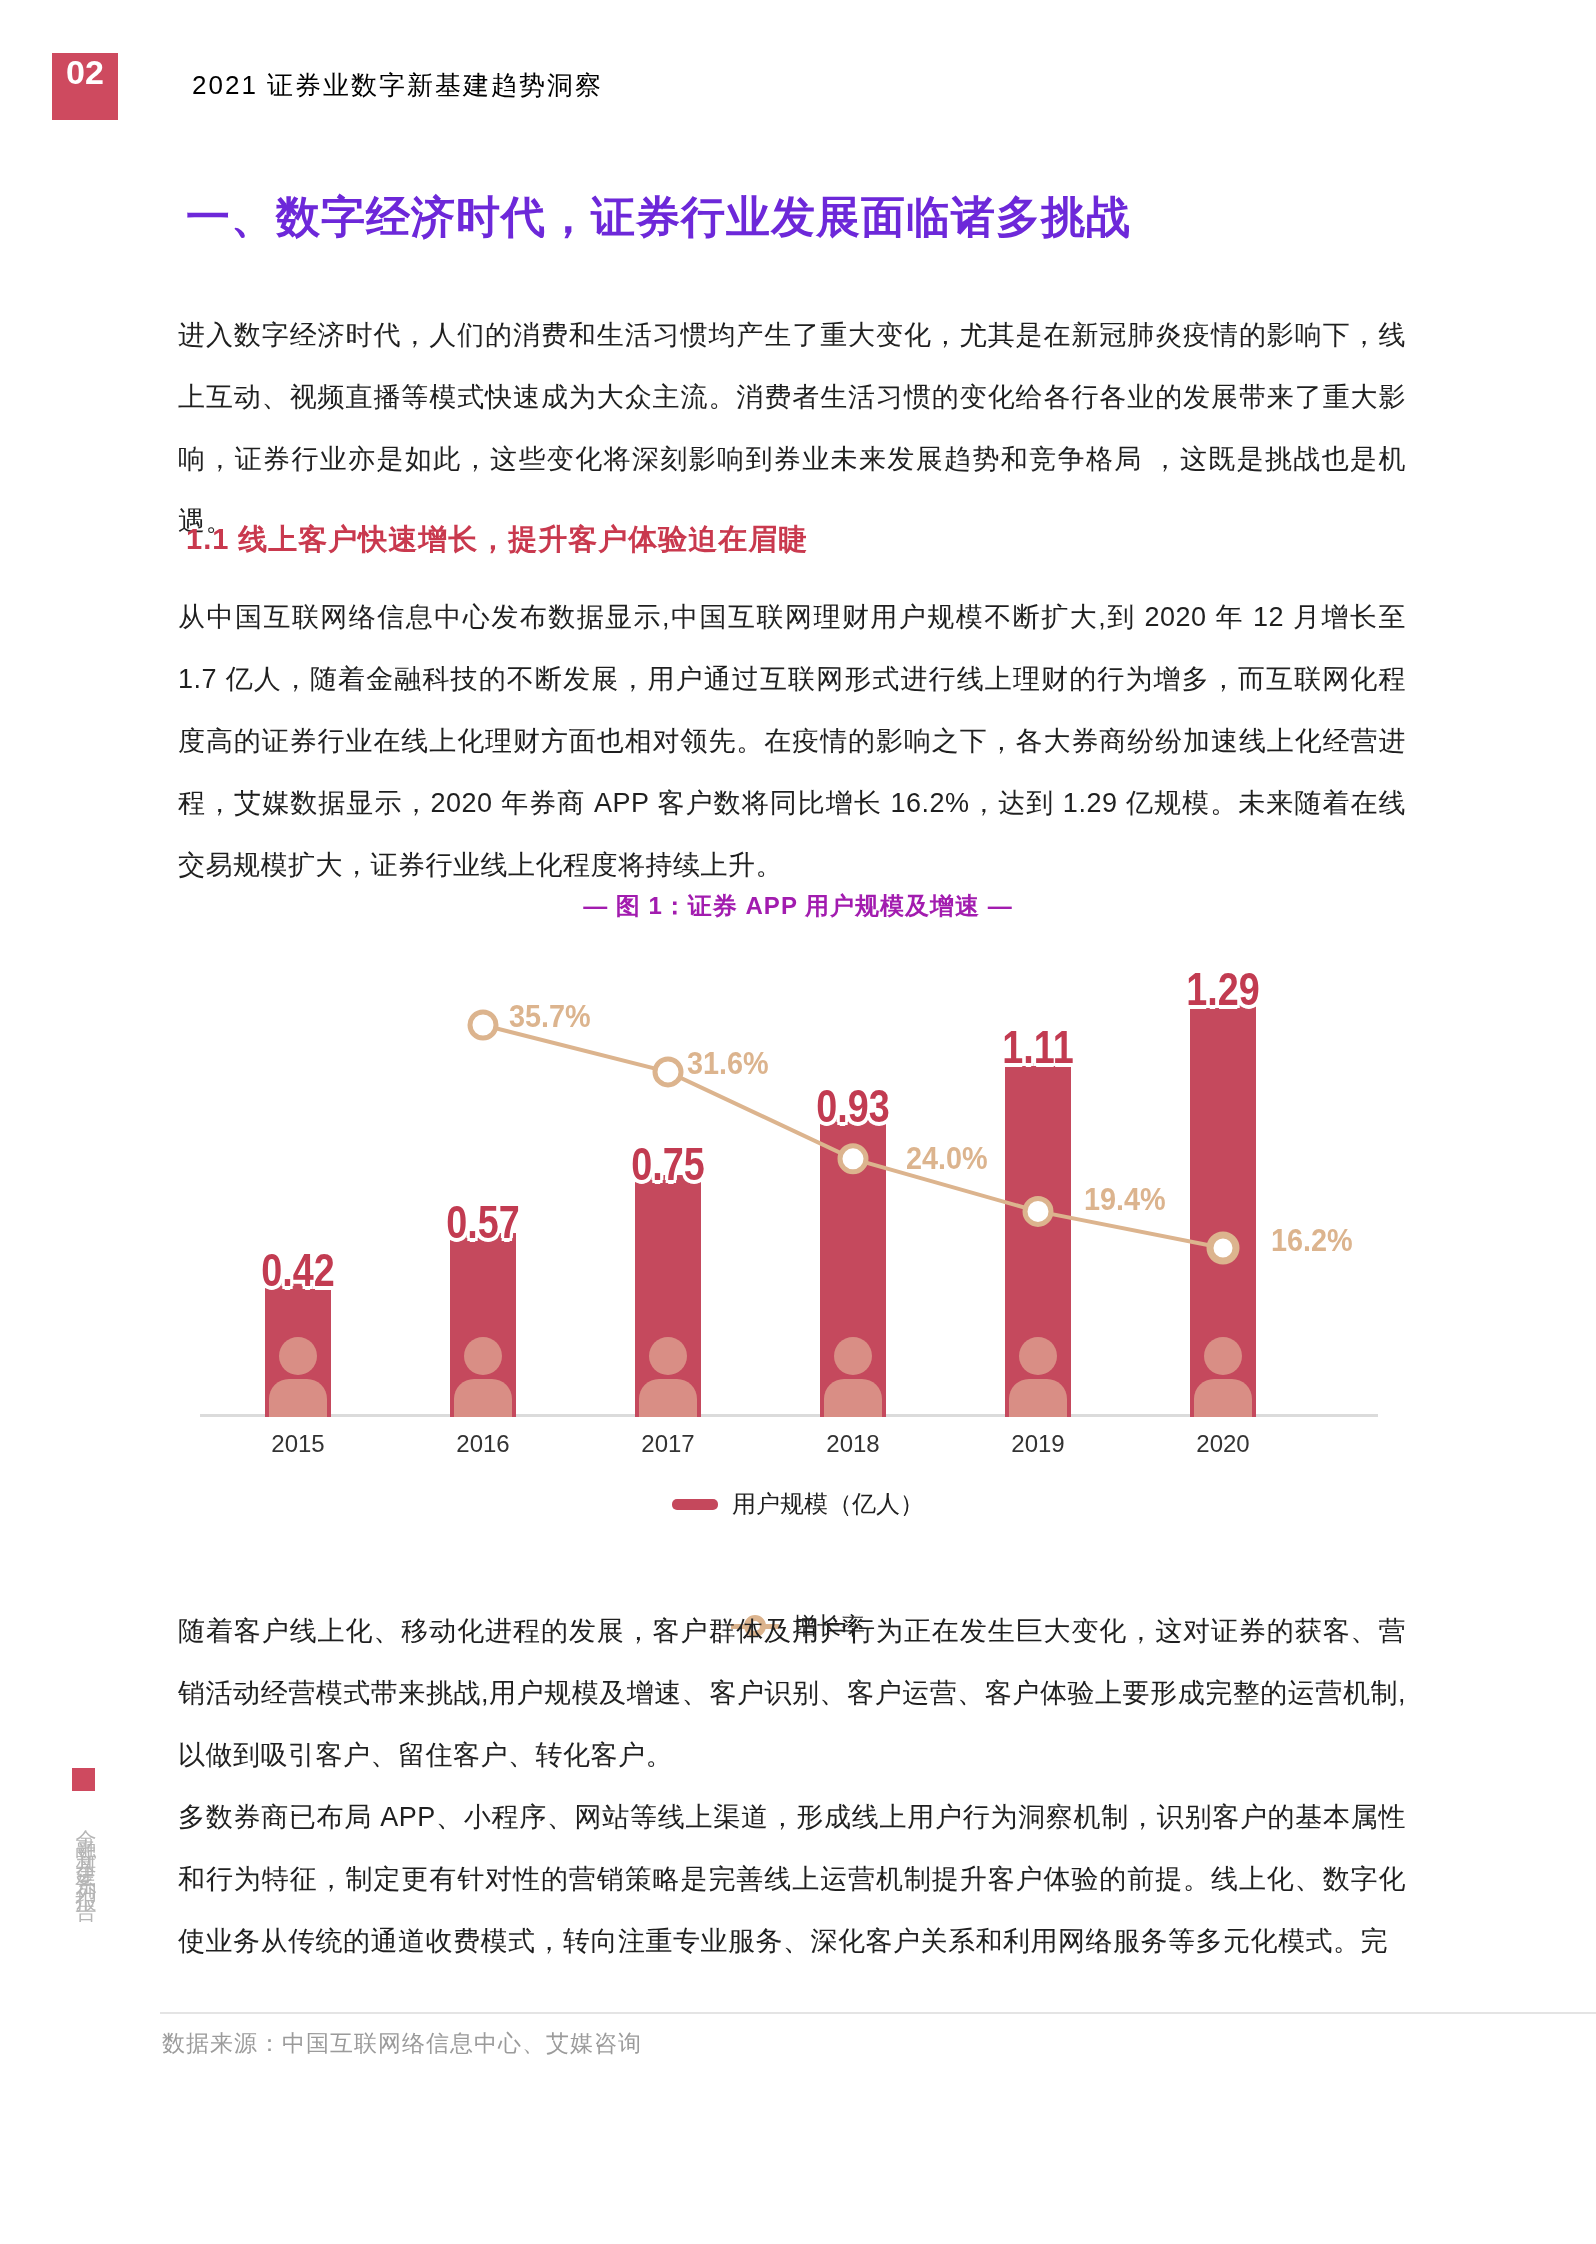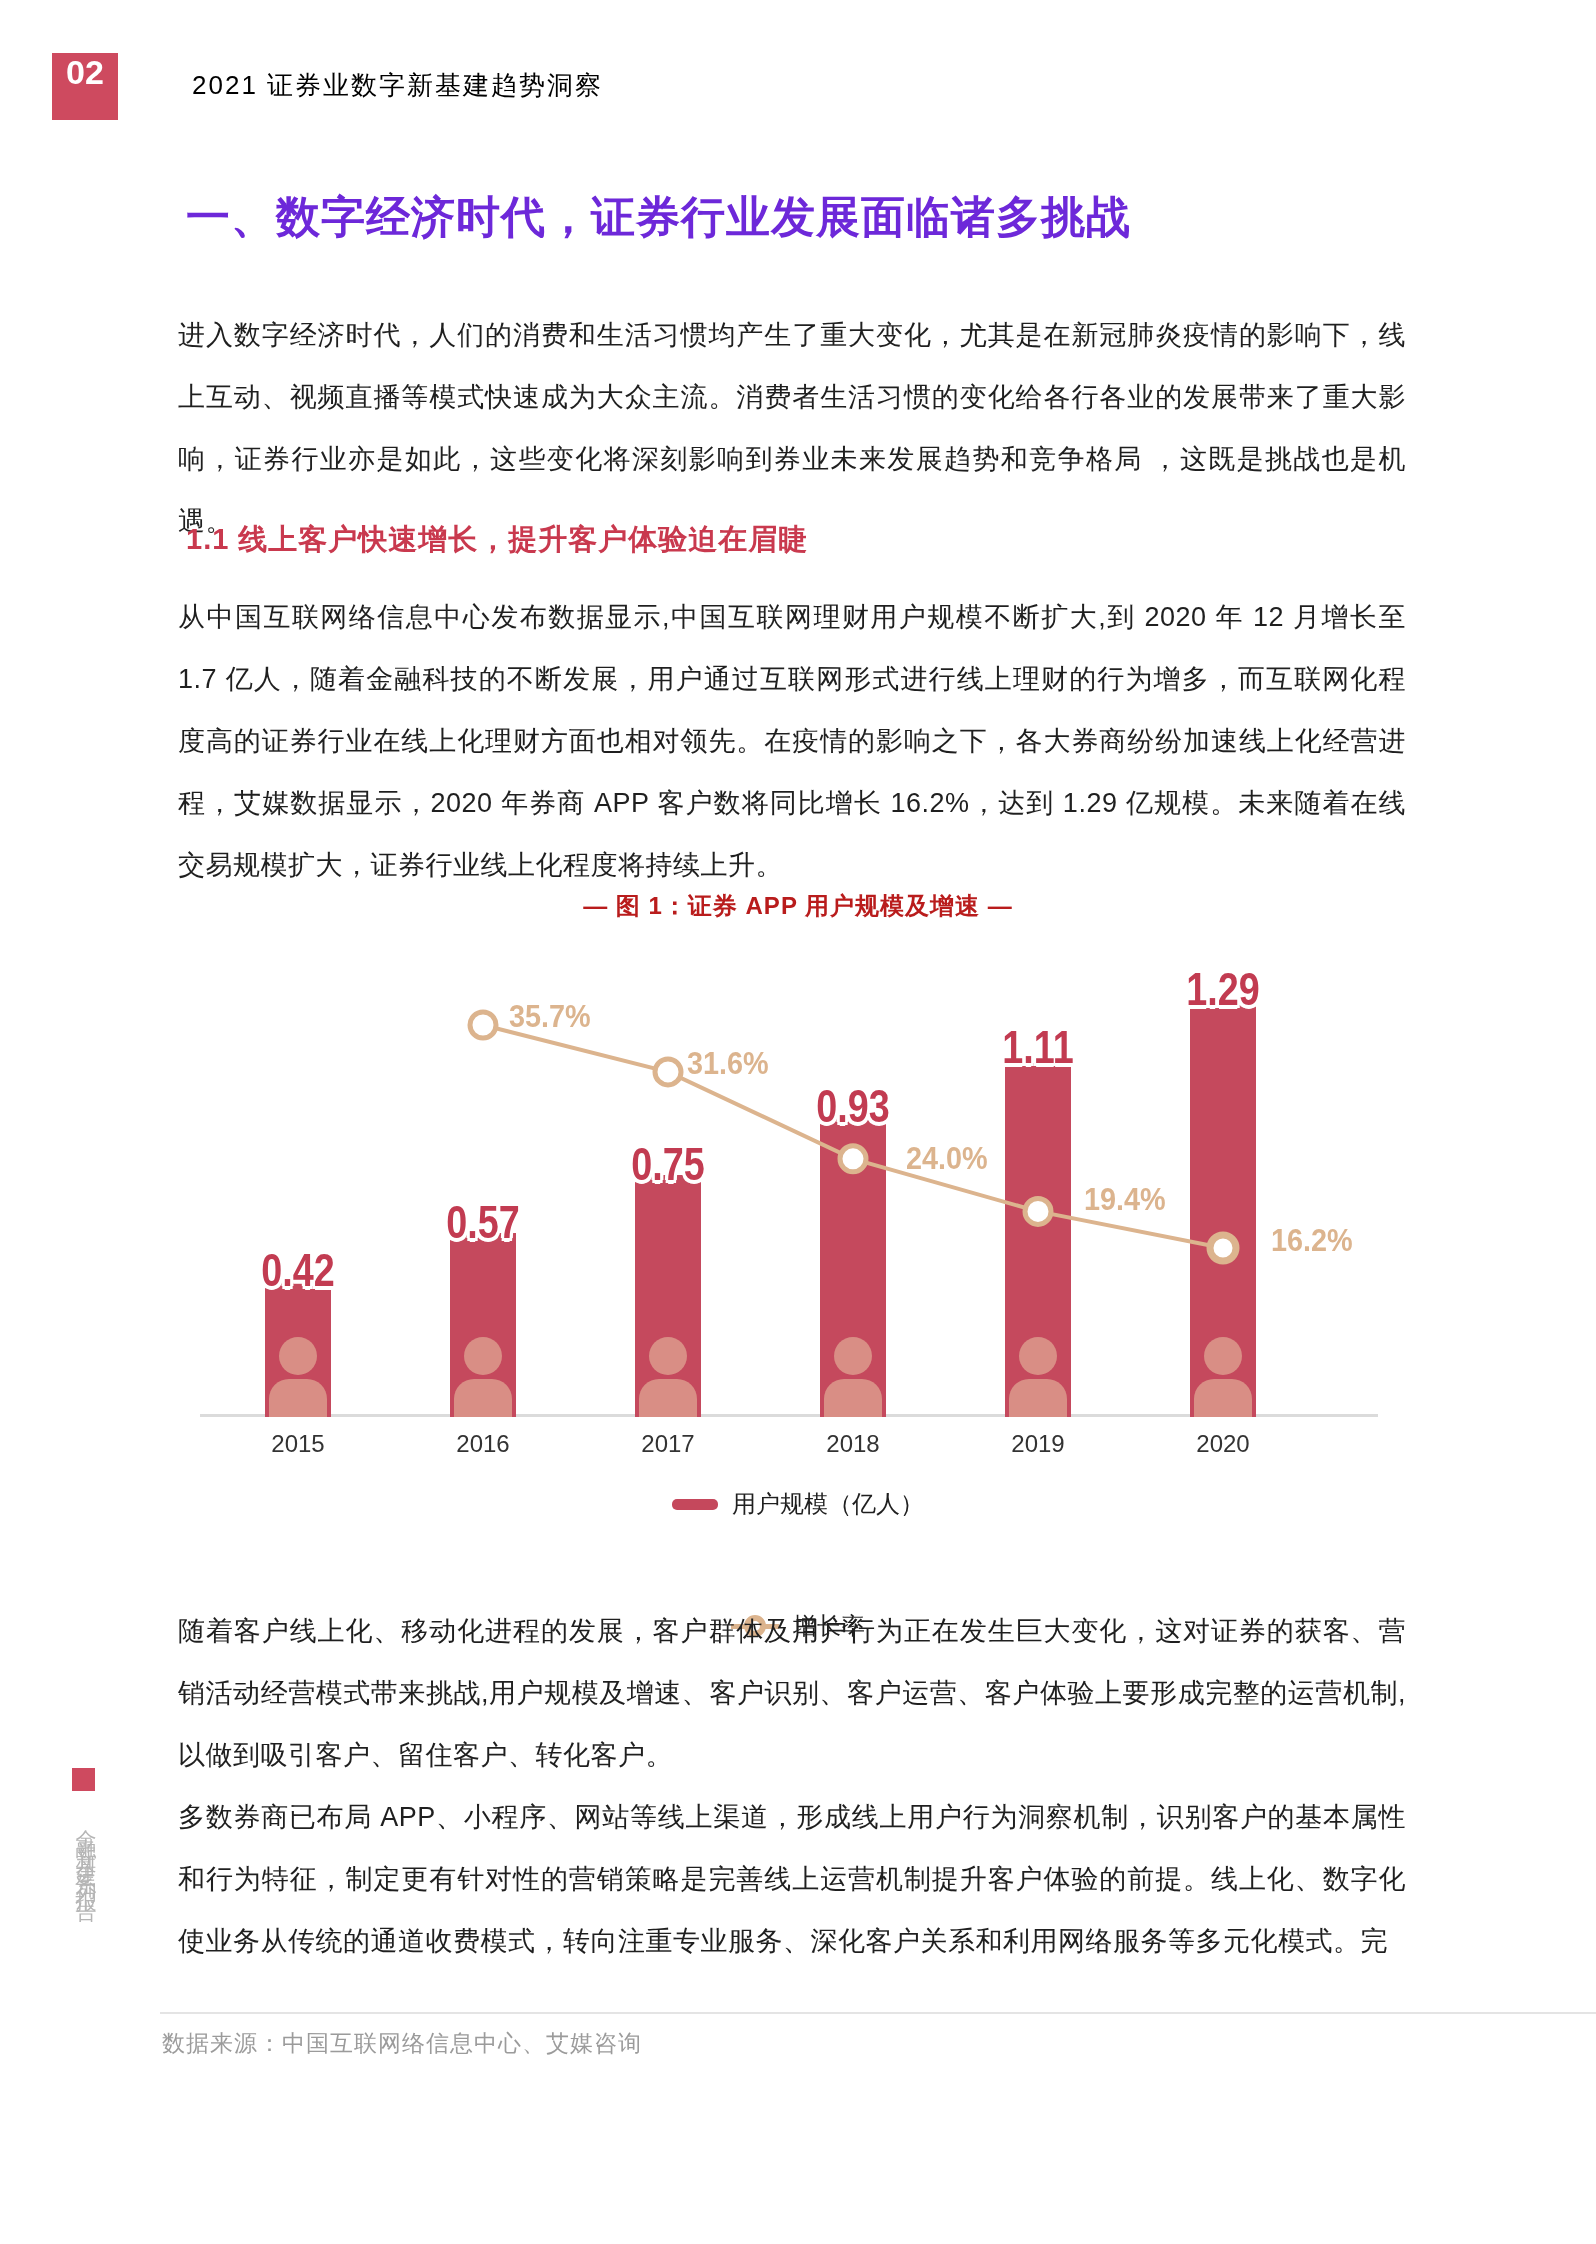--- a/index.html
+++ b/index.html
@@ -18,21 +18,21 @@
 
   
   .para{position:absolute;left:178px;width:1228px;font-size:27px;line-height:62px;color:#1f1f1f;
     text-align:justify;letter-spacing:0.5px;}
   .para-1{top:304px;}
   .para-2{top:586px;}
   .para-3{top:1600px;}
   .para-4{top:1786px;}
 
   
-  .chart-title{position:absolute;top:890px;left:0;width:100%;text-align:center;font-size:24px;font-weight:600;color:#b91c1c;letter-spacing:1px;}
+  .chart-title{position:absolute;top:890px;left:0;width:100%;text-align:center;font-size:24px;font-weight:600;color:#a21caf;letter-spacing:1px;}
   .chart{position:absolute;left:200px;top:940px;width:1200px;height:520px;}
   .chart .axis-line{position:absolute;left:0;top:474px;width:1178px;height:3px;background:#DBDBDB;}
   .bar{position:absolute;bottom:43px;width:66px;background:#C5495D;}
   .person-head{position:absolute;left:50%;transform:translateX(-50%);bottom:42px;width:38px;height:38px;border-radius:50%;background:#D98E85;}
   .person-torso{position:absolute;left:50%;transform:translateX(-50%);bottom:0;width:58px;height:38px;border-radius:20px 20px 0 0;background:#D98E85;}
   .bar-value{position:absolute;width:140px;text-align:center;font-size:46px;font-weight:bold;color:#C23B51;
     transform:scaleX(0.82);line-height:46px;
     text-shadow:4px 0 0 #fff,-4px 0 0 #fff,0 4px 0 #fff,0 -4px 0 #fff,3px 3px 0 #fff,-3px 3px 0 #fff,3px -3px 0 #fff,-3px -3px 0 #fff;}
   .x-label{position:absolute;top:490px;width:100px;text-align:center;font-size:24px;color:#333;}
   .growth-svg{position:absolute;left:0;top:0;width:1200px;height:520px;}

